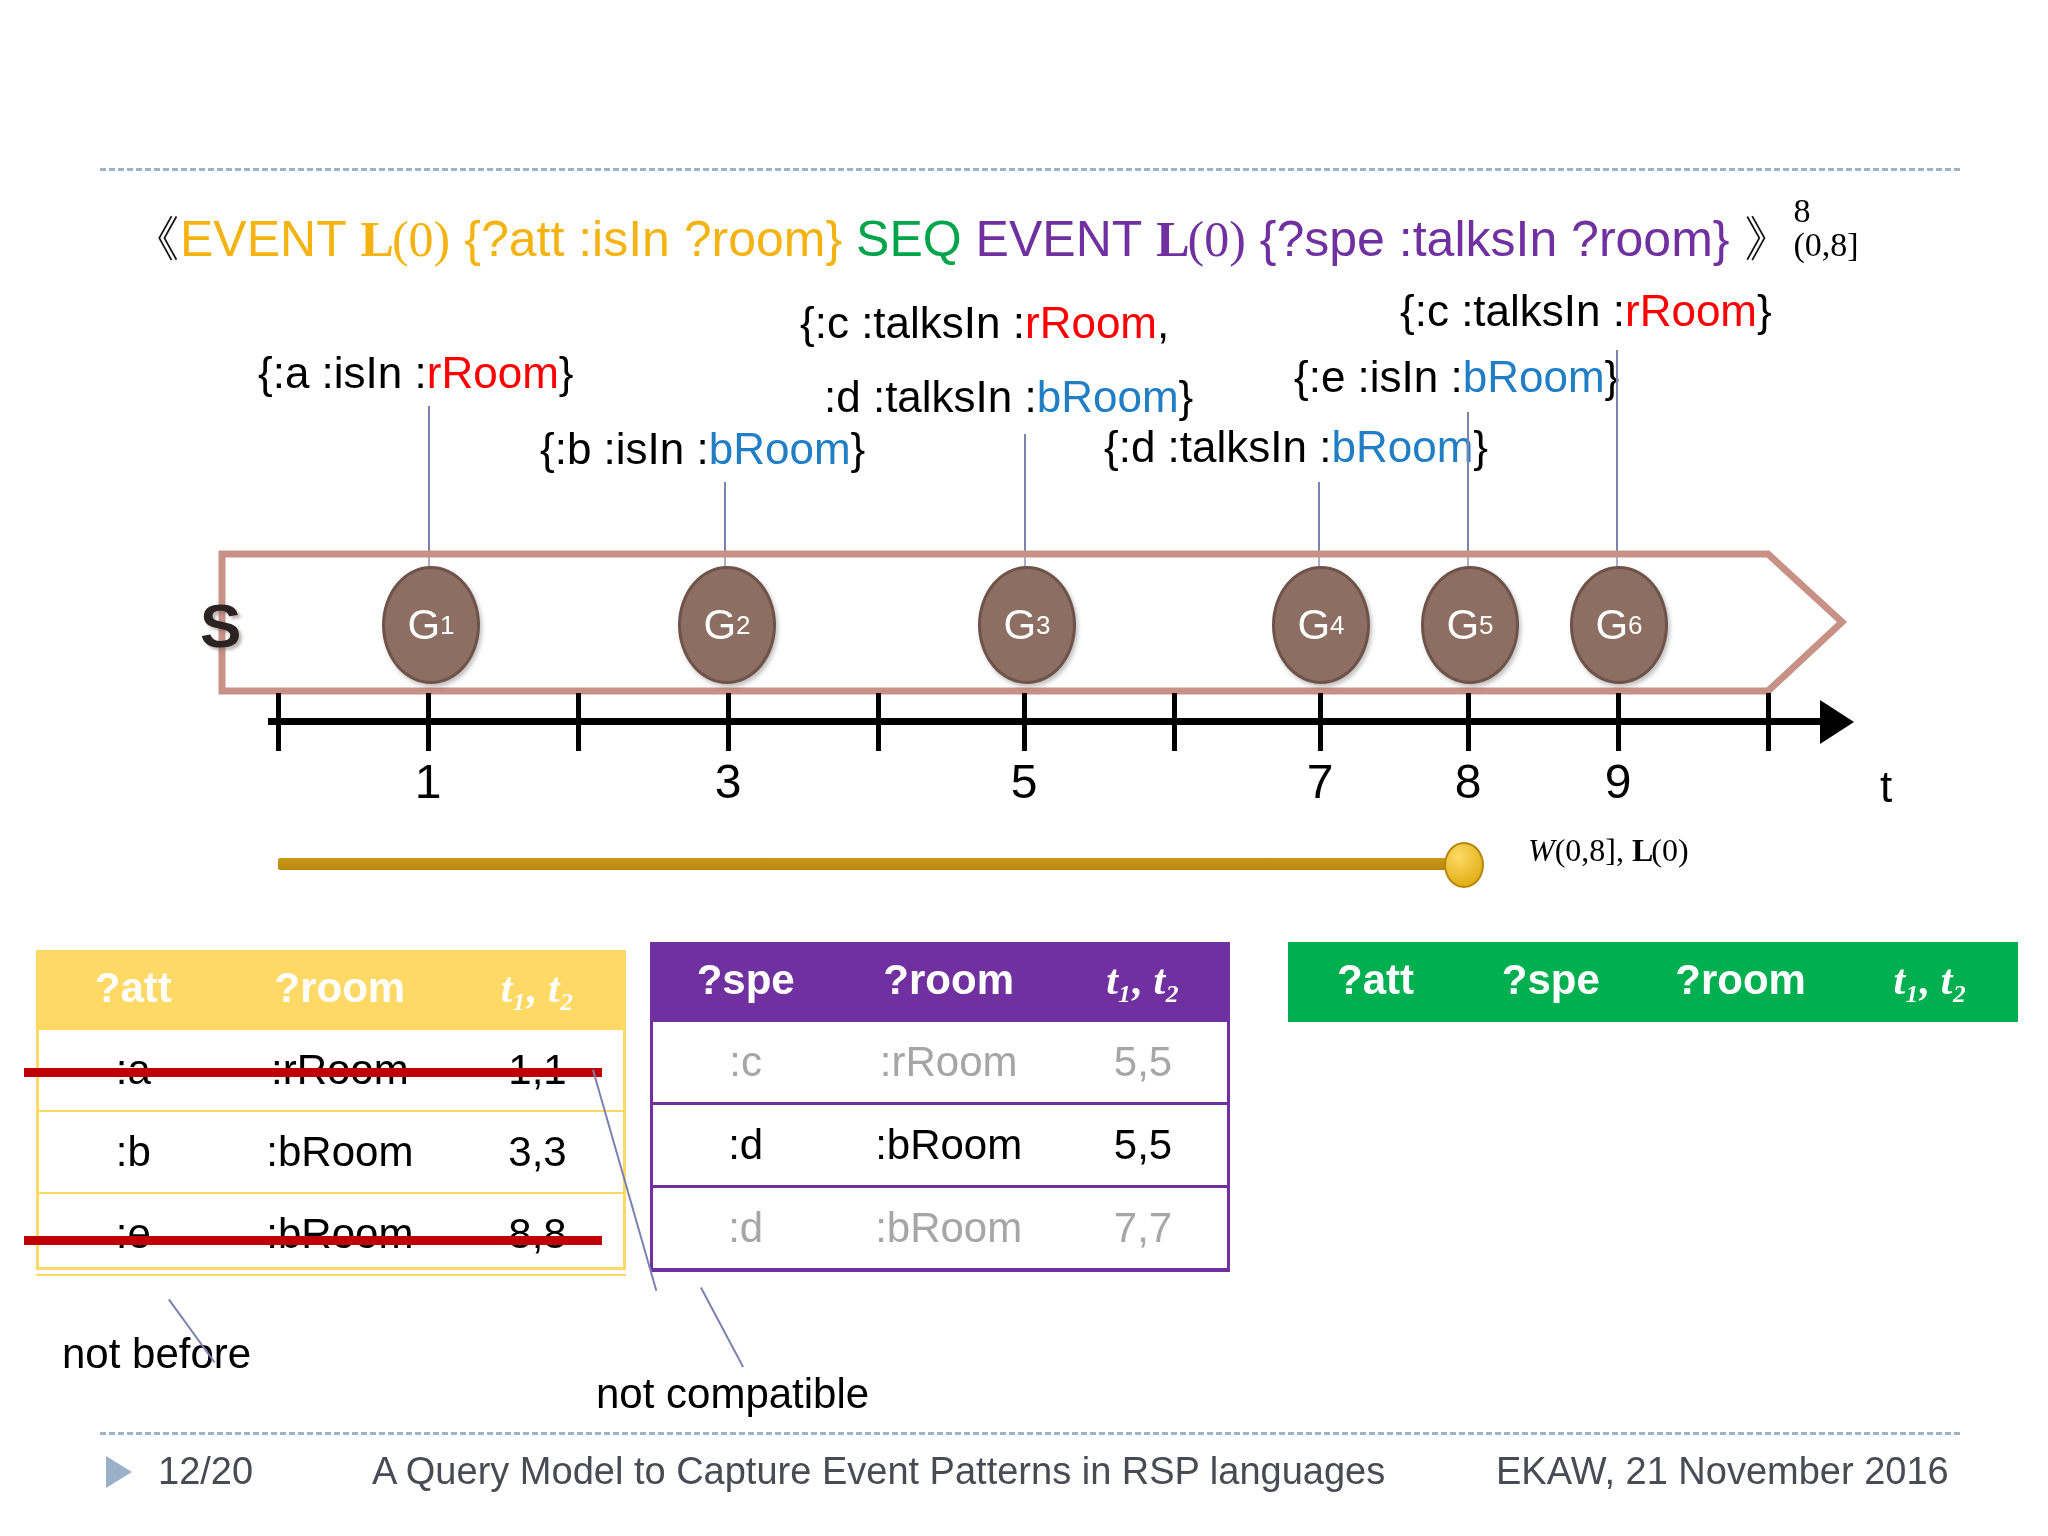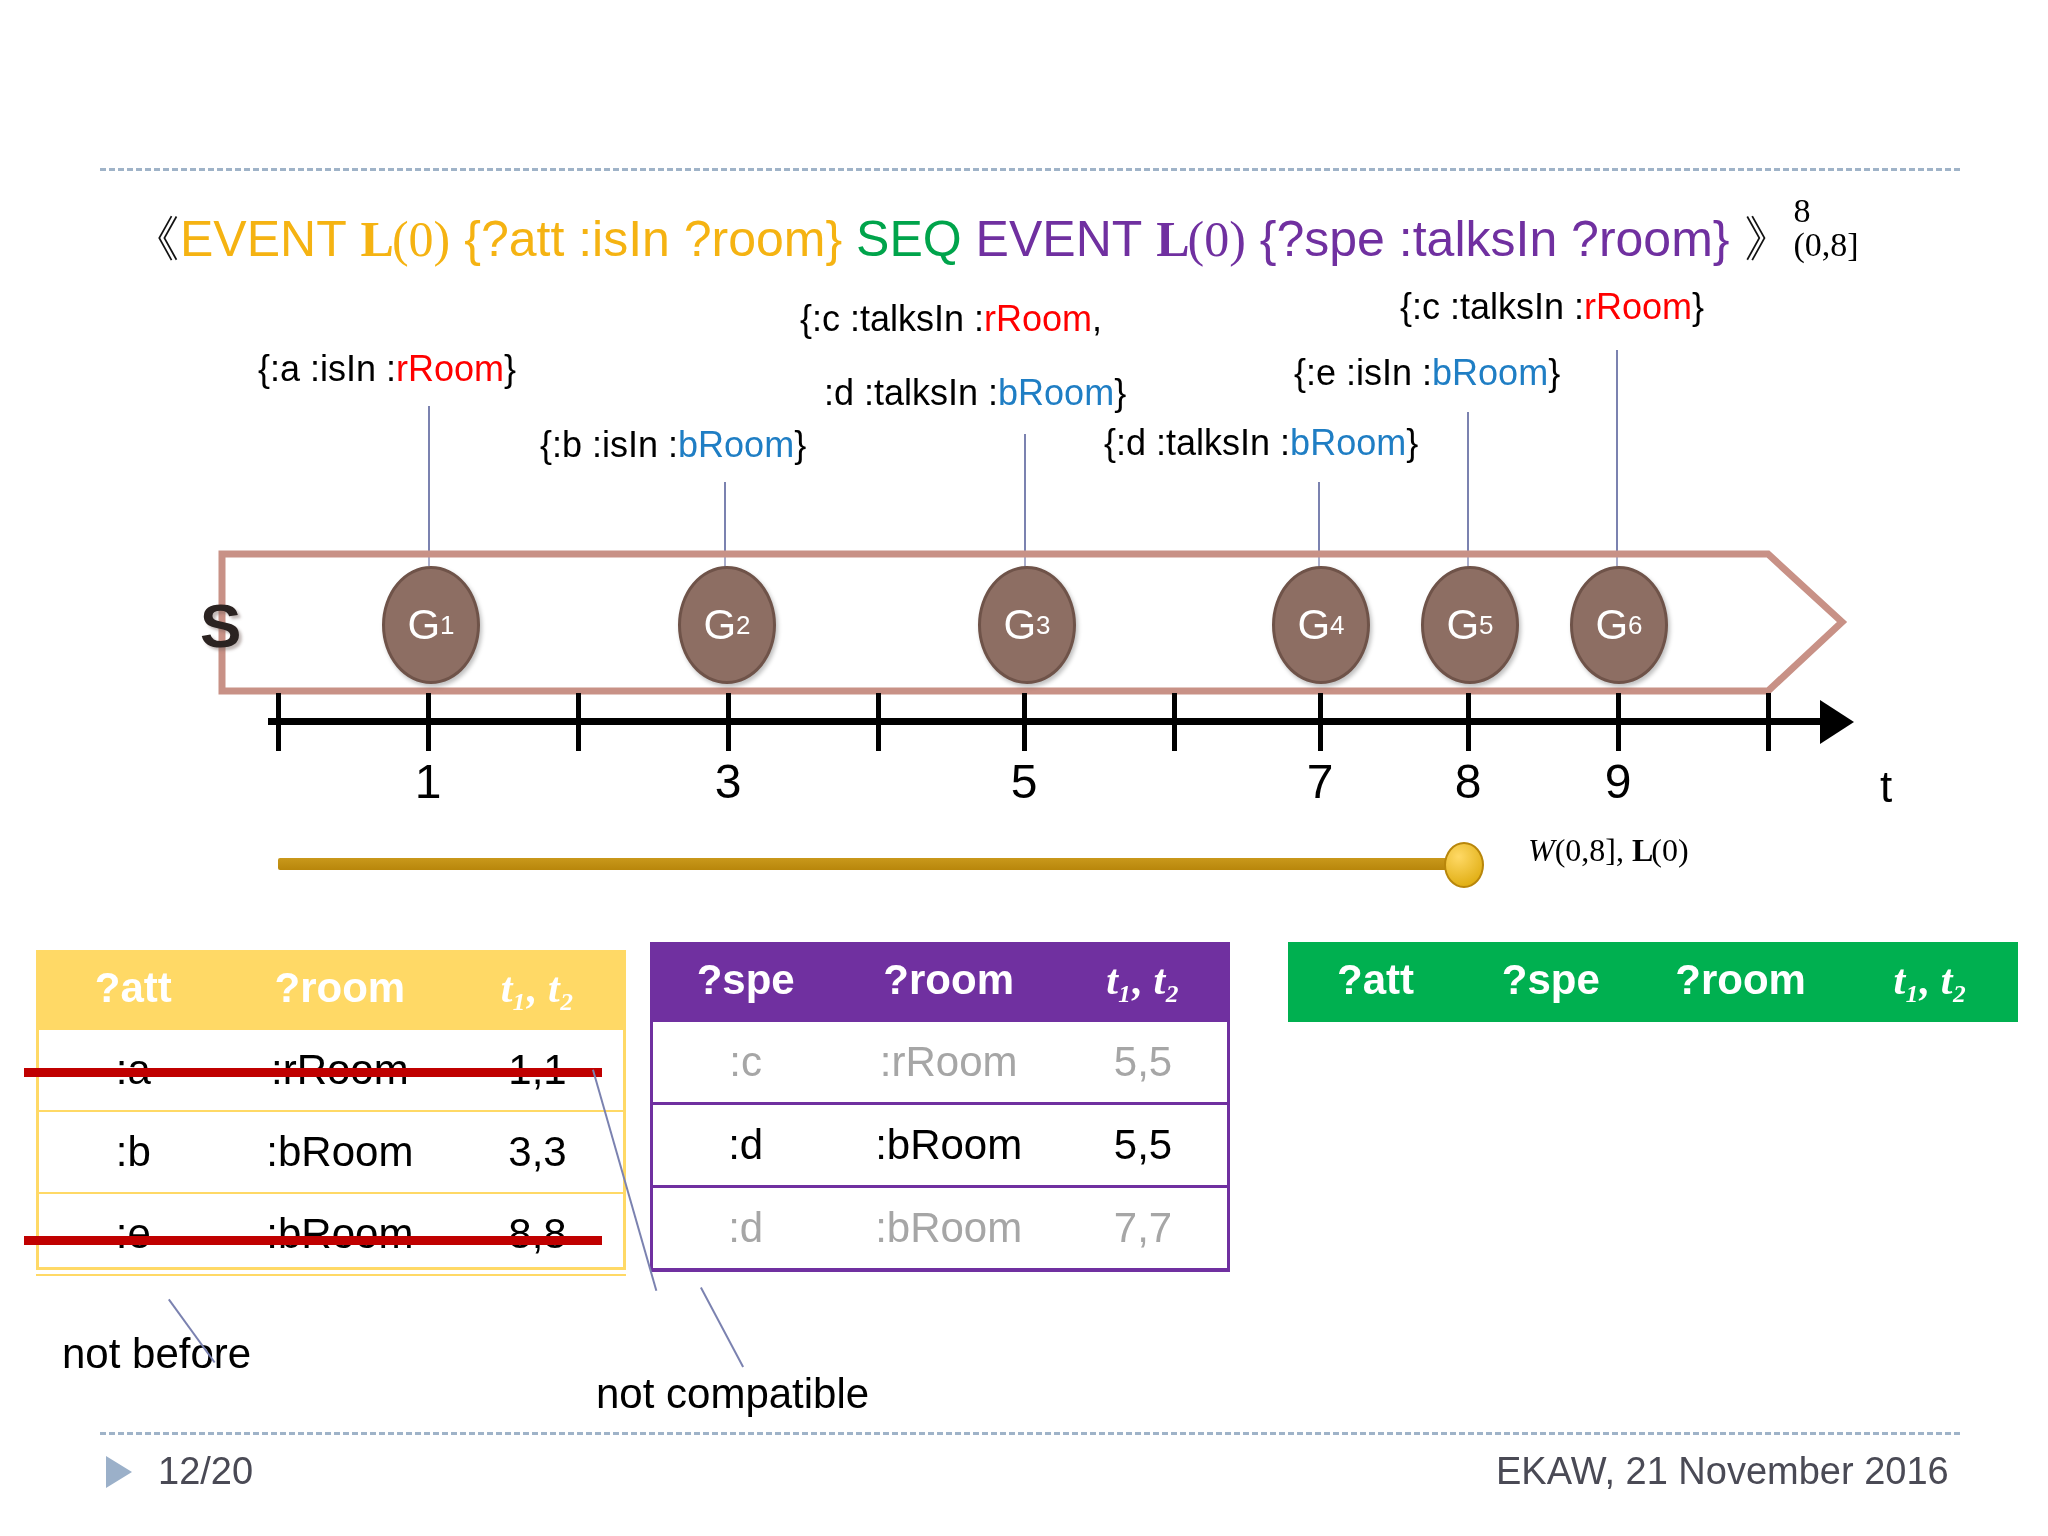--- a/index.html
+++ b/index.html
@@ -72,21 +72,21 @@
   #diagram {
     position: absolute;
     left: 0px;
     top: 330px;
     width: 2048px;
     height: 620px;
   }
 
   .annot {
     position: absolute;
-    font-size: 36px;
+    font-size: 44px;
     color: #000000;
     white-space: nowrap;
     font-family: "Liberation Sans", sans-serif;
   }
   .annot .red  { color: #ff0000; }
   .annot .blue { color: #1f7ec4; }
 
   .leader {
     position: absolute;
     width: 0;
@@ -465,15 +465,16 @@
   <div class="note" style="left:62px; top:1330px;">not before</div>
   <div class="note-leader" style="left:168px; top:1300px; height:78px; transform:rotate(-36deg);"></div>
 
   <div class="note" style="left:596px; top:1370px;">not compatible</div>
   <div class="note-leader" style="left:700px; top:1288px; height:90px; transform:rotate(-28deg);"></div>
   <div class="note-leader" style="left:592px; top:1070px; height:230px; transform:rotate(-16deg);"></div>
 
   <div id="footer-rule"></div>
   <div id="footer-tri"></div>
   <div class="footer-txt" id="footer-page">12/20</div>
+  <div class="footer-txt" id="footer-title">A Query Model to Capture Event Patterns in RSP languages</div>
   <div class="footer-txt" id="footer-venue">EKAW, 21 November 2016</div>
 
 </div>
 
 </body></html>

